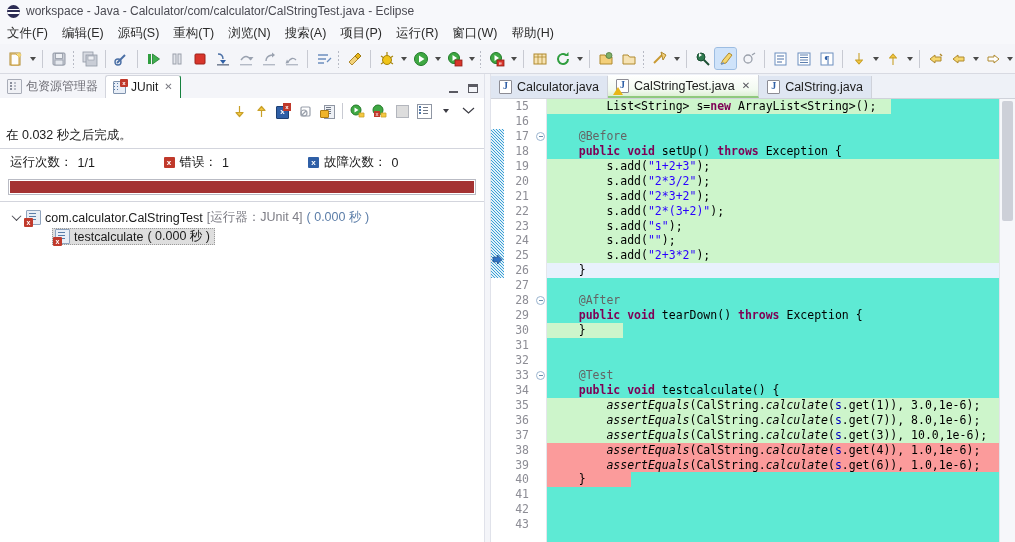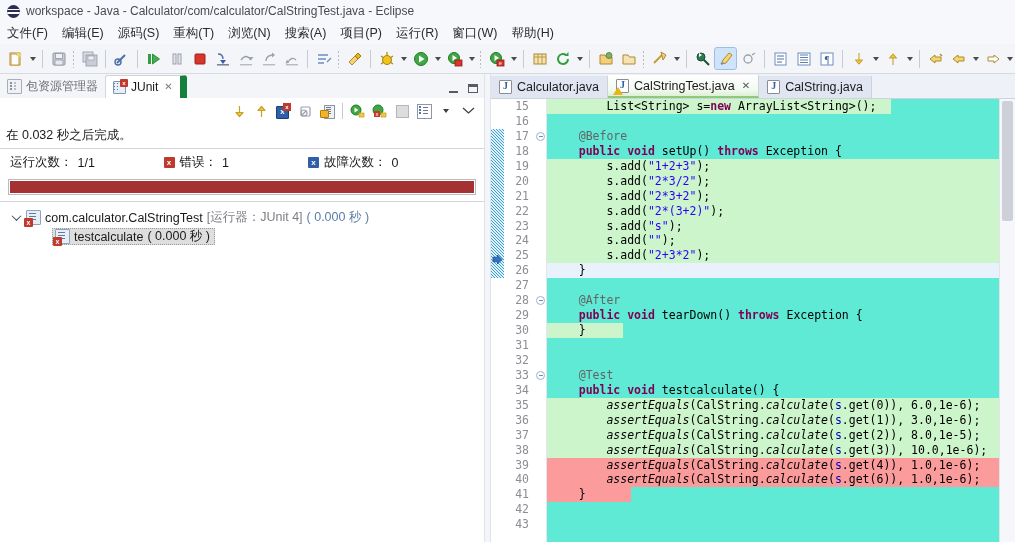--- a/index.html
+++ b/index.html
@@ -146,21 +146,21 @@
     font-size: 12px;
     color: #6e6e76;
     gap: 4px;
     white-space: nowrap;
   }
   .view-tab.active {
     background: #ffffff;
     color: #1a1a1a;
     border-top: 1px solid #d3d5dd;
     border-left: 1px solid #d3d5dd;
-    border-right: 7px solid #15803d;
+    border-right: 1px solid #15803d;
     border-radius: 3px 3px 0 0;
     height: 22px;
   }
   .view-tab-close {
     font-size: 10px; color: #7a7a82; margin-left: 2px;
   }
   .view-min-max {
     position: absolute;
     right: 6px; bottom: 4px;
     display: flex; gap: 9px; align-items: center;
@@ -990,23 +990,22 @@
             <div class="cl hl-green"><span>        s.add(</span><span class="str">"2+3*2"</span><span>);</span></div>
             <div class="cl hl-blue"><span>    }</span></div>
             <div class="cl"></div>
             <div class="cl"><span>    </span><span class="ann">@After</span></div>
             <div class="cl"><span>    </span><span class="kw">public</span><span> </span><span class="kw">void</span><span> tearDown() </span><span class="kw">throws</span><span> Exception {</span></div>
             <div class="cl hl-green" style="background: linear-gradient(to right, rgb(205, 245, 203) 0px, rgb(205, 245, 203) 76px, transparent 76px);"><span>    }</span></div>
             <div class="cl"></div>
             <div class="cl"></div>
             <div class="cl"><span>    </span><span class="ann">@Test</span></div>
             <div class="cl"><span>    </span><span class="kw">public</span><span> </span><span class="kw">void</span><span> testcalculate() {</span></div>
-            <div class="cl hl-green"><span>        </span><span class="stm">assertEquals</span><span>(CalString.</span><span class="stm">calculate</span><span>(</span><span class="fld">s</span><span>.get(0)), 6.0,1e-6);</span></div>
             <div class="cl hl-green"><span>        </span><span class="stm">assertEquals</span><span>(CalString.</span><span class="stm">calculate</span><span>(</span><span class="fld">s</span><span>.get(1)), 3.0,1e-6);</span></div>
-            <div class="cl hl-green"><span>        </span><span class="stm">assertEquals</span><span>(CalString.</span><span class="stm">calculate</span><span>(</span><span class="fld">s</span><span>.get(2)), 8.0,1e-5);</span></div>
+            <div class="cl hl-green"><span>        </span><span class="stm">assertEquals</span><span>(CalString.</span><span class="stm">calculate</span><span>(</span><span class="fld">s</span><span>.get(7)), 8.0,1e-6);</span></div>
             <div class="cl hl-green"><span>        </span><span class="stm">assertEquals</span><span>(CalString.</span><span class="stm">calculate</span><span>(</span><span class="fld">s</span><span>.get(3)), 10.0,1e-6);</span></div>
             <div class="cl hl-red"><span>        </span><span class="stm">assertEquals</span><span>(CalString.</span><span class="stm">calculate</span><span>(</span><span class="fld">s</span><span>.get(4)), 1.0,1e-6);</span></div>
             <div class="cl hl-red"><span>        </span><span class="stm">assertEquals</span><span>(CalString.</span><span class="stm">calculate</span><span>(</span><span class="fld">s</span><span>.get(6)), 1.0,1e-6);</span></div>
             <div class="cl" style="background: linear-gradient(to right, rgb(251, 155, 155) 0px, rgb(251, 155, 155) 84px, transparent 84px);"><span>    }</span></div>
             <div class="cl"></div>
           </div>
         <div class="v-scroll">
           <div class="v-thumb"></div>
         </div>
       </div>

